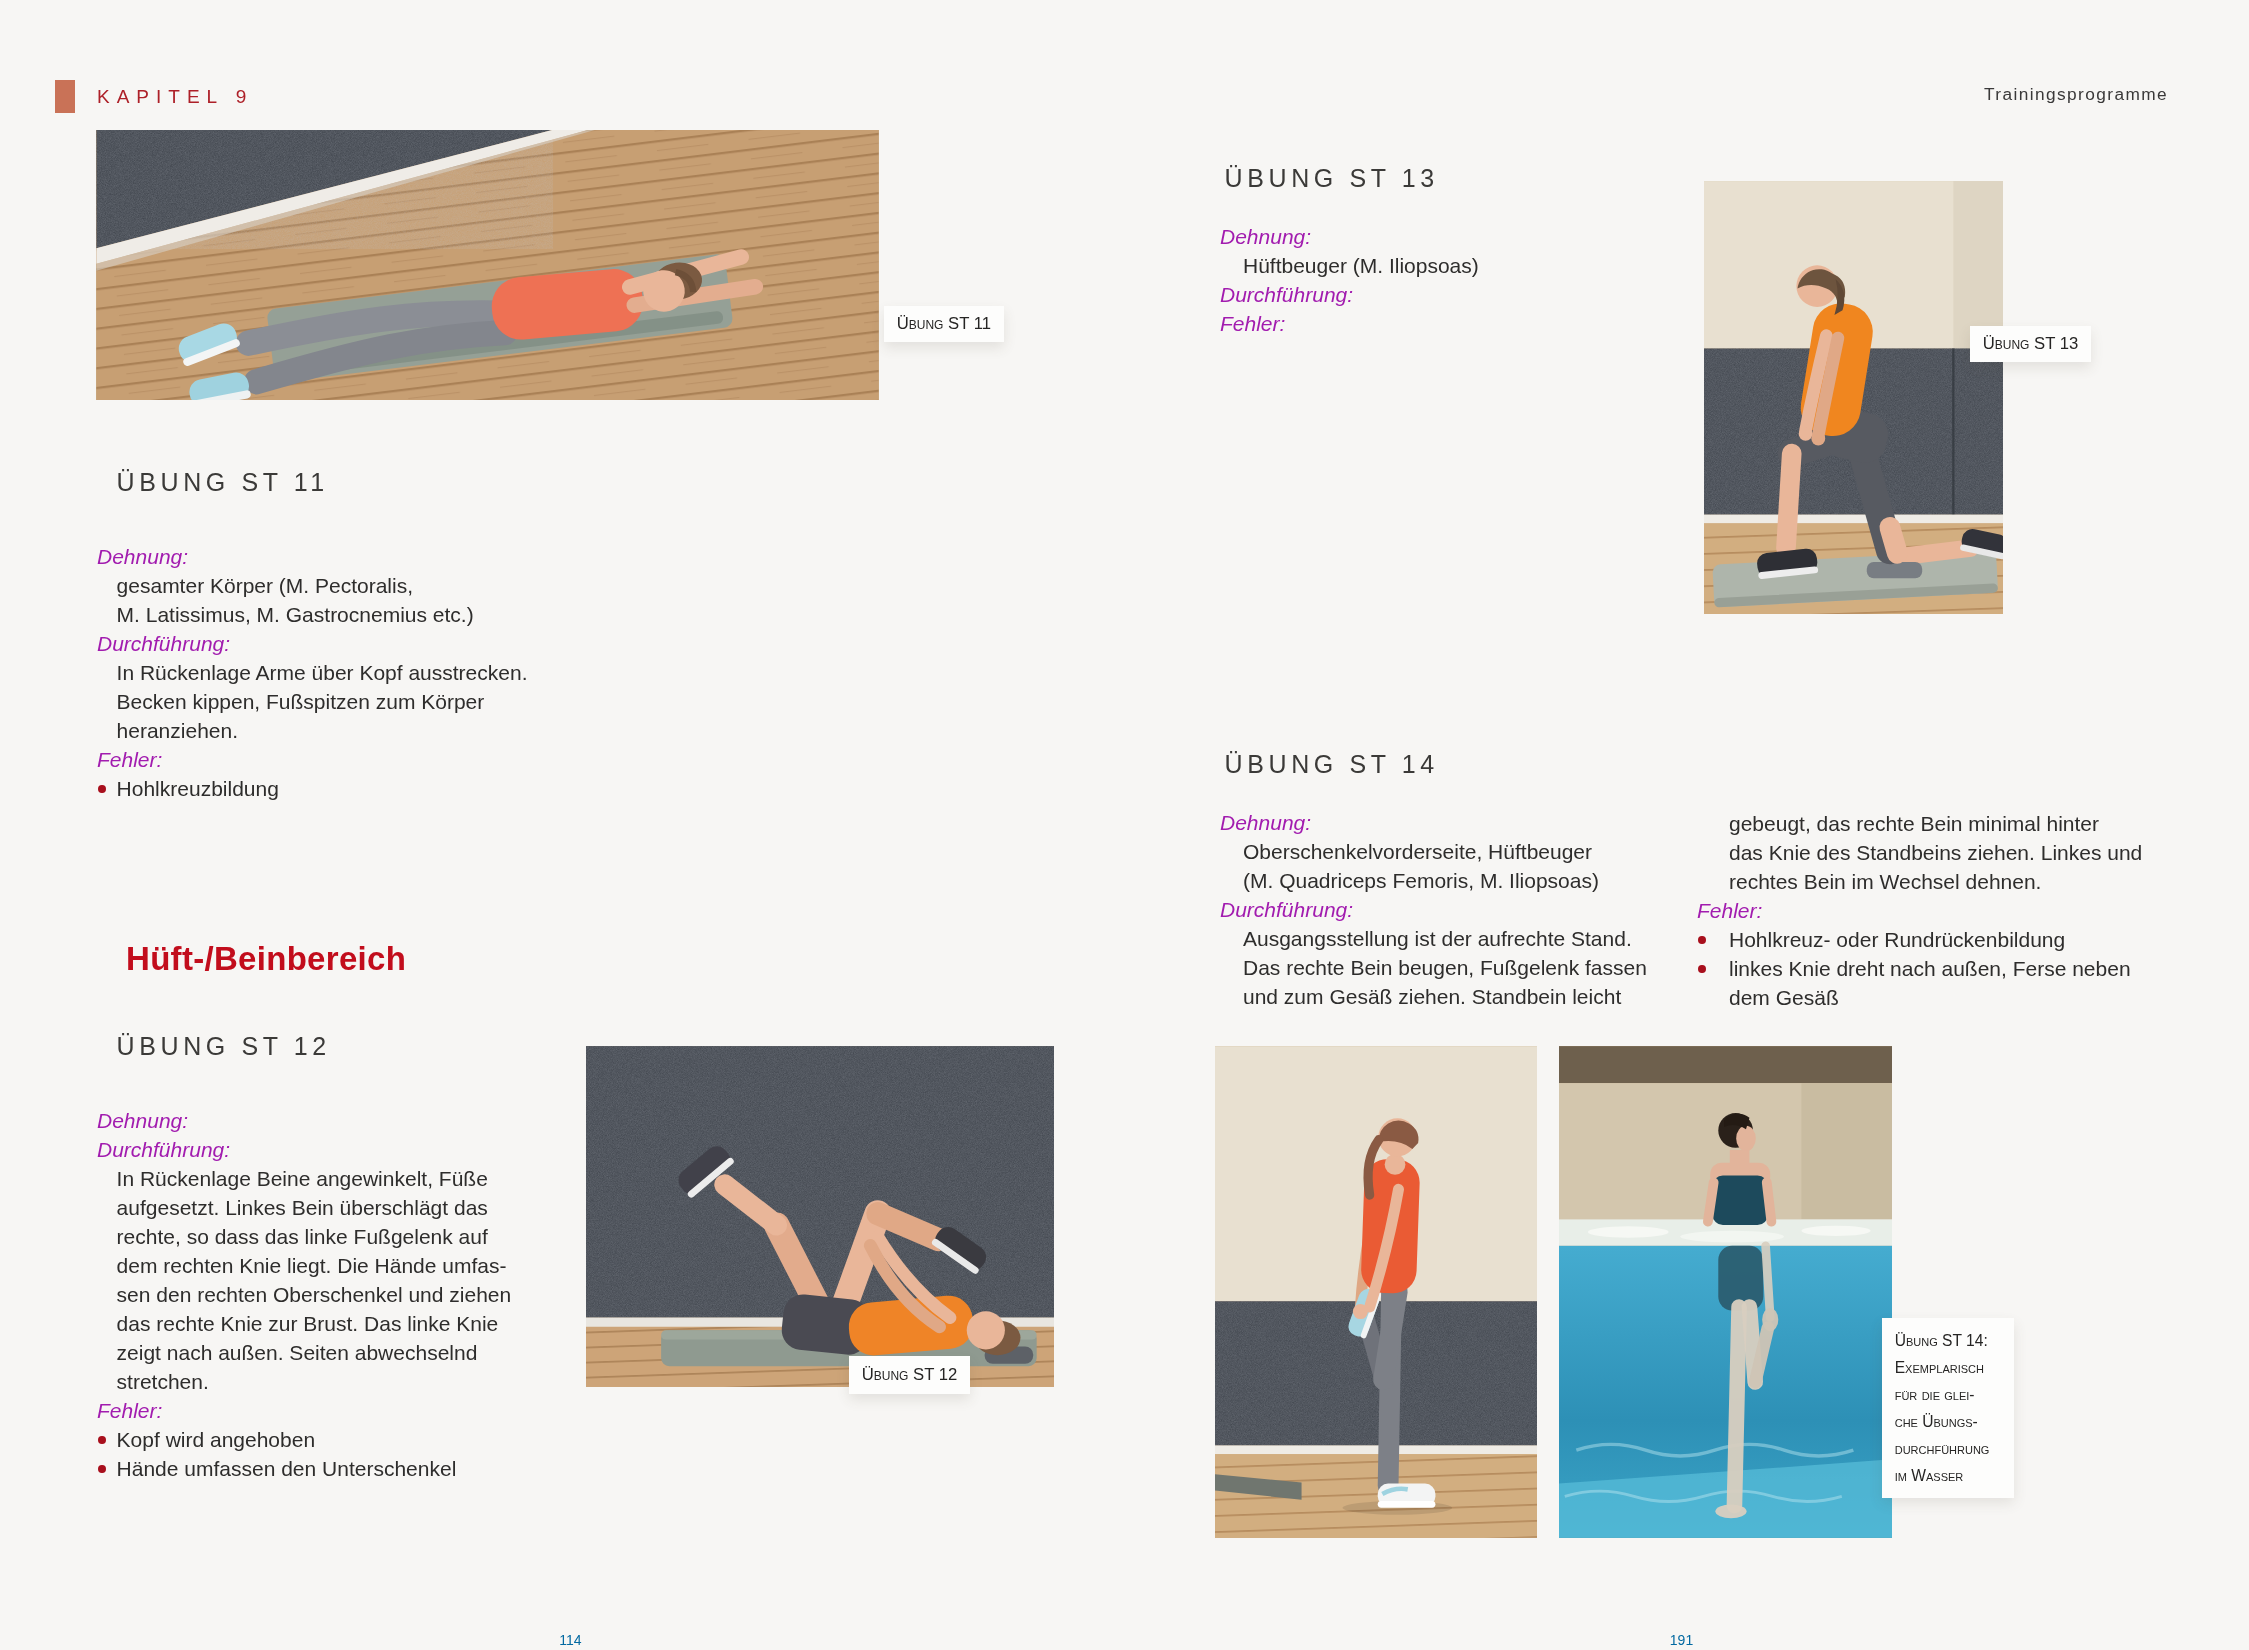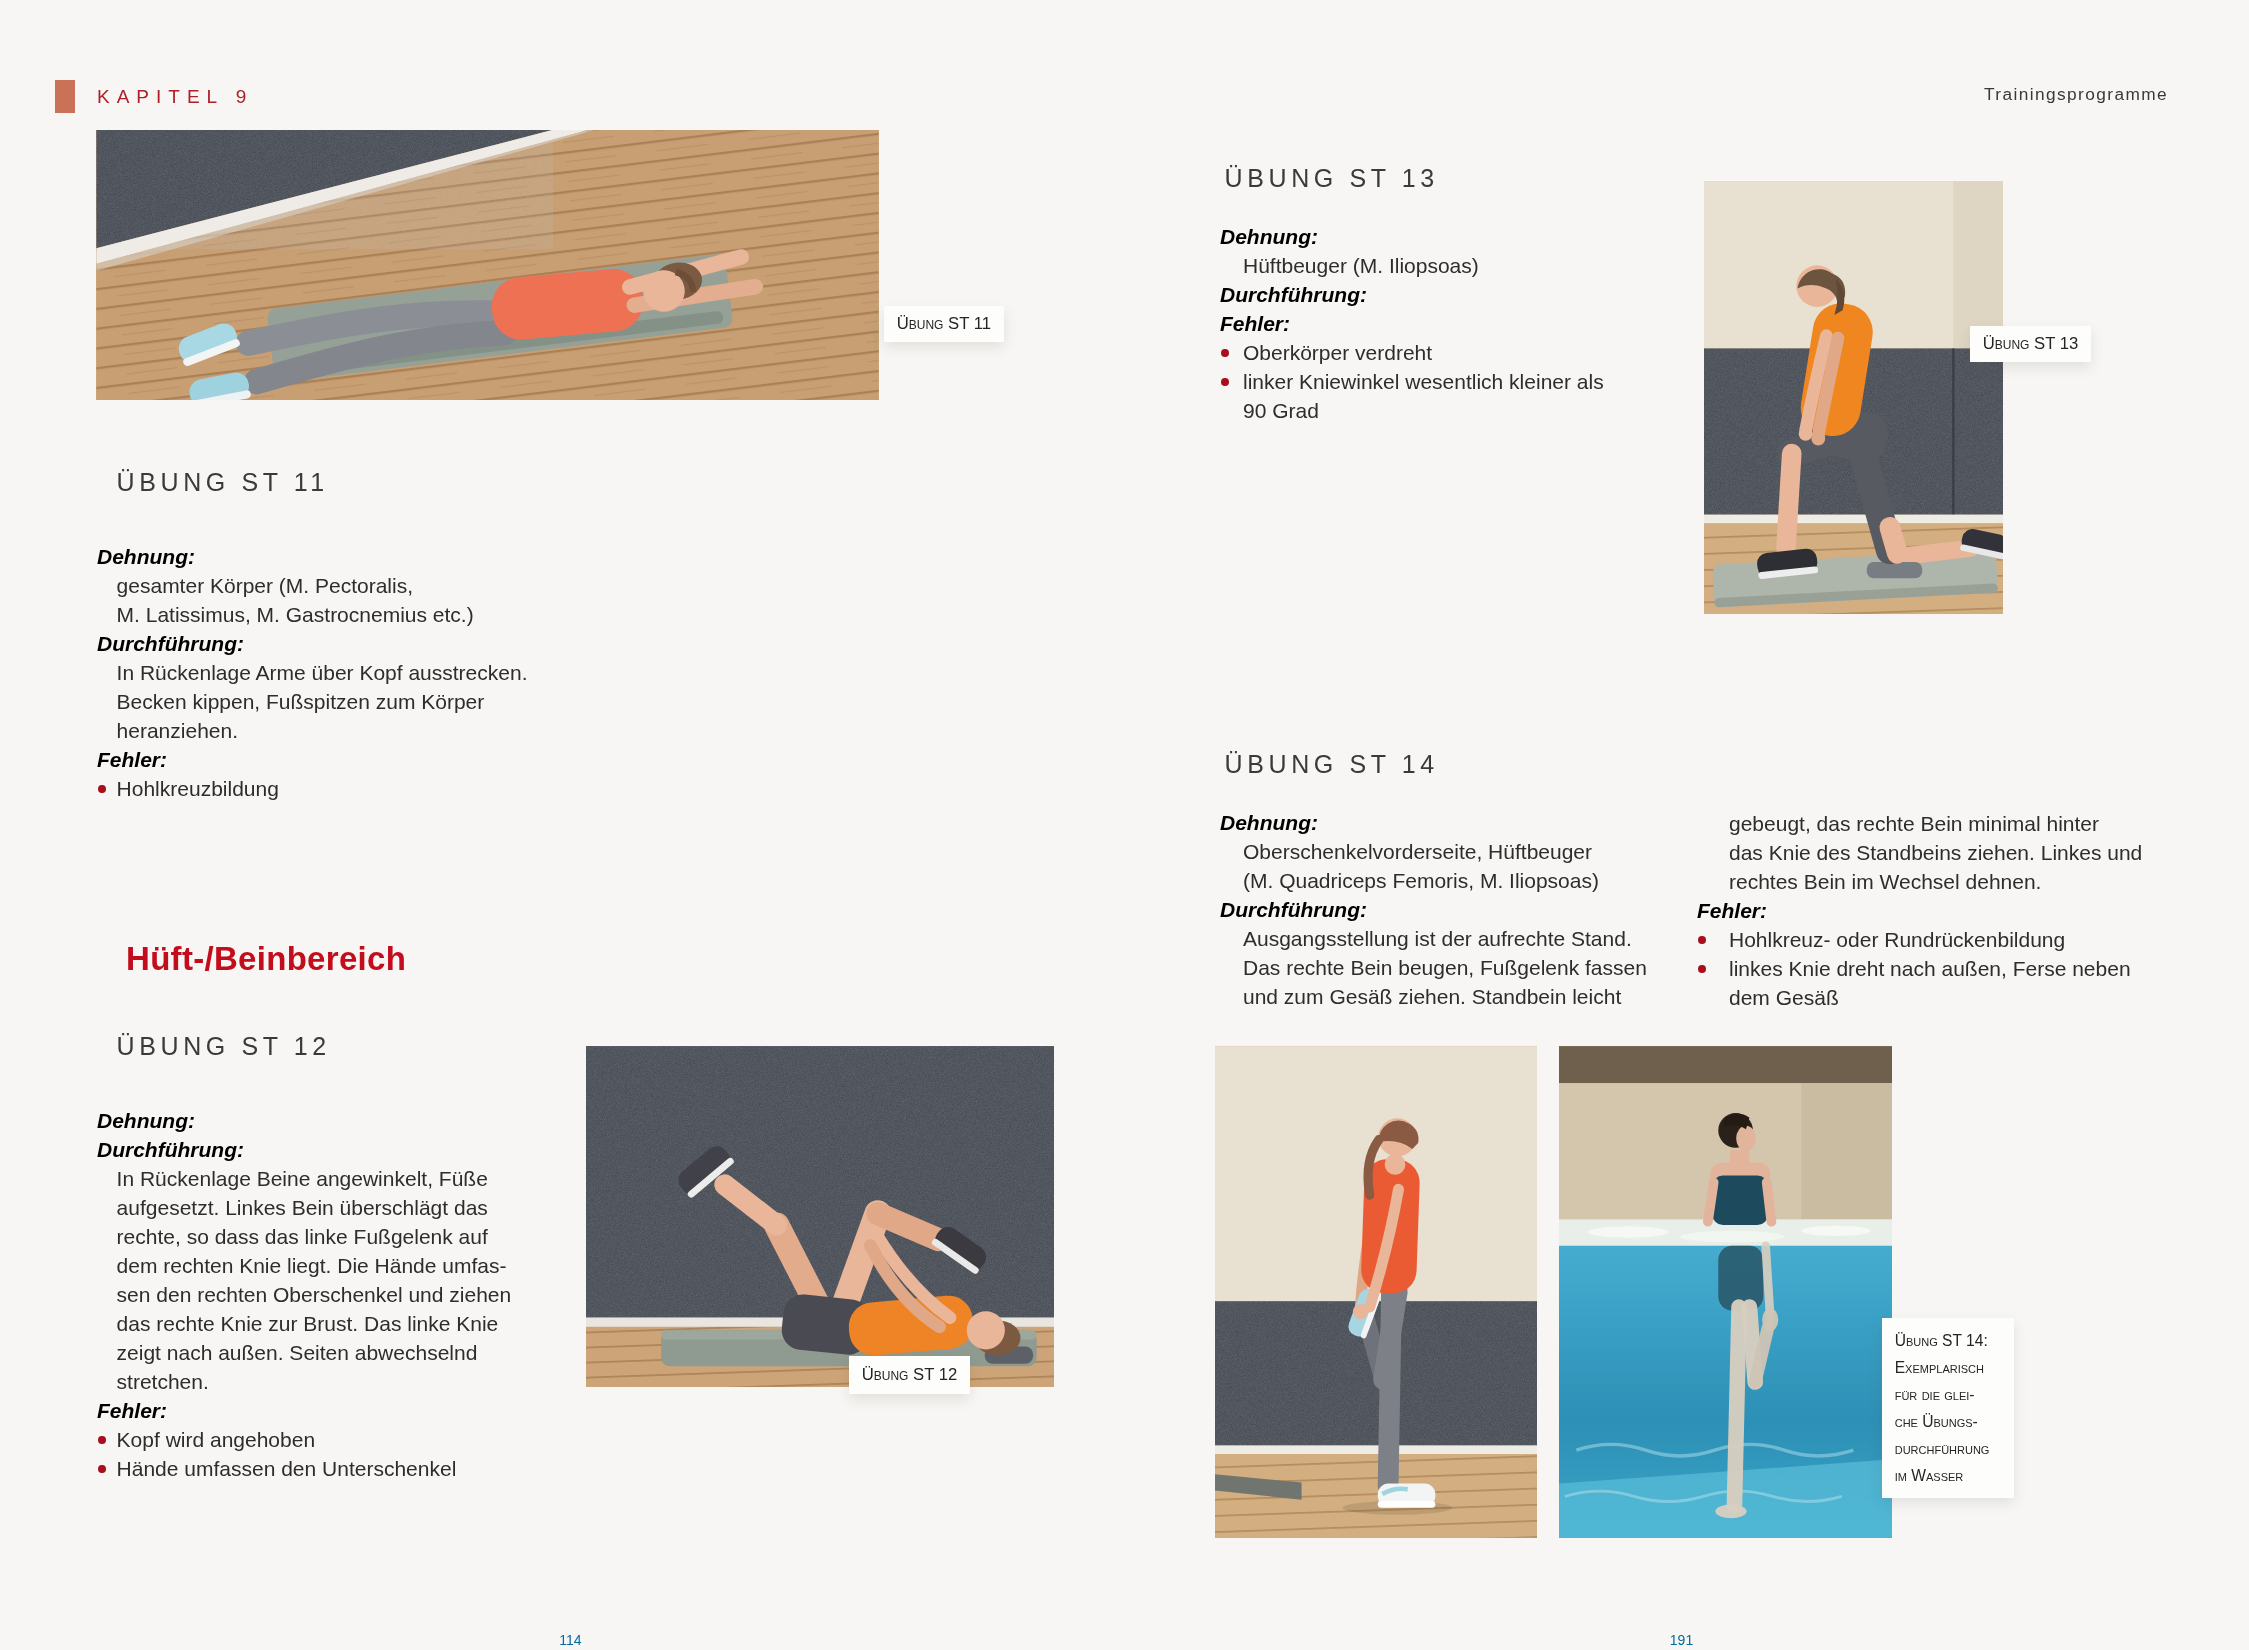--- a/index.html
+++ b/index.html
@@ -14,21 +14,21 @@
   .chap-title{left:97px;top:36px;height:33px;display:flex;align-items:center;
     font-size:19px;letter-spacing:7px;color:#ad2028;font-weight:400;}
   .running{right:82px;top:40px;font-size:17.3px;letter-spacing:1.4px;color:#3a3939;}
   
   .ex{font-size:21px;line-height:29px;}
   .ex h2{
     font-size:25px;line-height:29px;letter-spacing:4.6px;color:#3b3a38;
     font-weight:400;margin:0 0 45px 19.6px;white-space:pre;
   }
   .ex.tight h2{margin-bottom:29px;margin-left:4.6px;}
-  .lbl{color:#000000;font-weight:bold;font-style:italic;line-height:29px;}
+  .lbl{color:#a21caf;font-weight:normal;font-style:italic;line-height:29px;}
   .txt{white-space:pre-line;margin:0;padding-left:19.6px;}
   .ind40 .txt{padding-left:23px;}
   .ind55 .txt{padding-left:32px;}
   ul.fl{list-style:none;margin:0;padding:0;}
   ul.fl li{position:relative;padding-left:19.6px;white-space:pre-line;}
   .ind40 ul.fl li{padding-left:23px;}
   .ind55 ul.fl li{padding-left:32px;}
   .dot{position:absolute;left:1.2px;top:11px;width:7.5px;height:8px;border-radius:50%;background:#a80f1c;}
   .section-head{font-size:33px;font-weight:bold;color:#c20d1c;letter-spacing:0.3px;}
   .pagenum{font-size:14px;color:#0369a1;width:69px;text-align:center;}
@@ -169,25 +169,20 @@
 <div class="cap" style="left:849px;top:1356px;line-height:38px;height:38px;">Übung ST 12</div>
 
 <div class="abs pagenum" style="left:536px;top:1588px;">114</div>
 
 <section class="ex abs tight ind40" style="left:1220px;top:120px;width:479px;">
   <h2>ÜBUNG ST 13</h2>
   <div class="lbl">Dehnung:</div>
   <p class="txt">Hüftbeuger (M. Iliopsoas)</p>
   <div class="lbl">Durchführung:</div>
   <div class="lbl">Fehler:</div>
-  <ul class="fl">
-    <li><span class="dot"></span><span>Oberkörper verdreht</span></li>
-    <li><span class="dot"></span><span>linker Kniewinkel wesentlich kleiner als
-90 Grad</span></li>
-  </ul>
 </section>
 
 <div class="photo" style="left:1704px;top:181px;width:299px;height:433px;">
 <svg viewBox="0 0 518 750">
   <defs>
     <pattern id="p13w" patternUnits="userSpaceOnUse" width="160" height="28" patternTransform="rotate(-2)">
       <rect width="160" height="28" fill="#d2ae80"></rect>
       <rect width="160" height="3" fill="#b68c5e"></rect>
     </pattern>
     <filter id="nz13" x="0" y="0" width="100%" height="100%">

